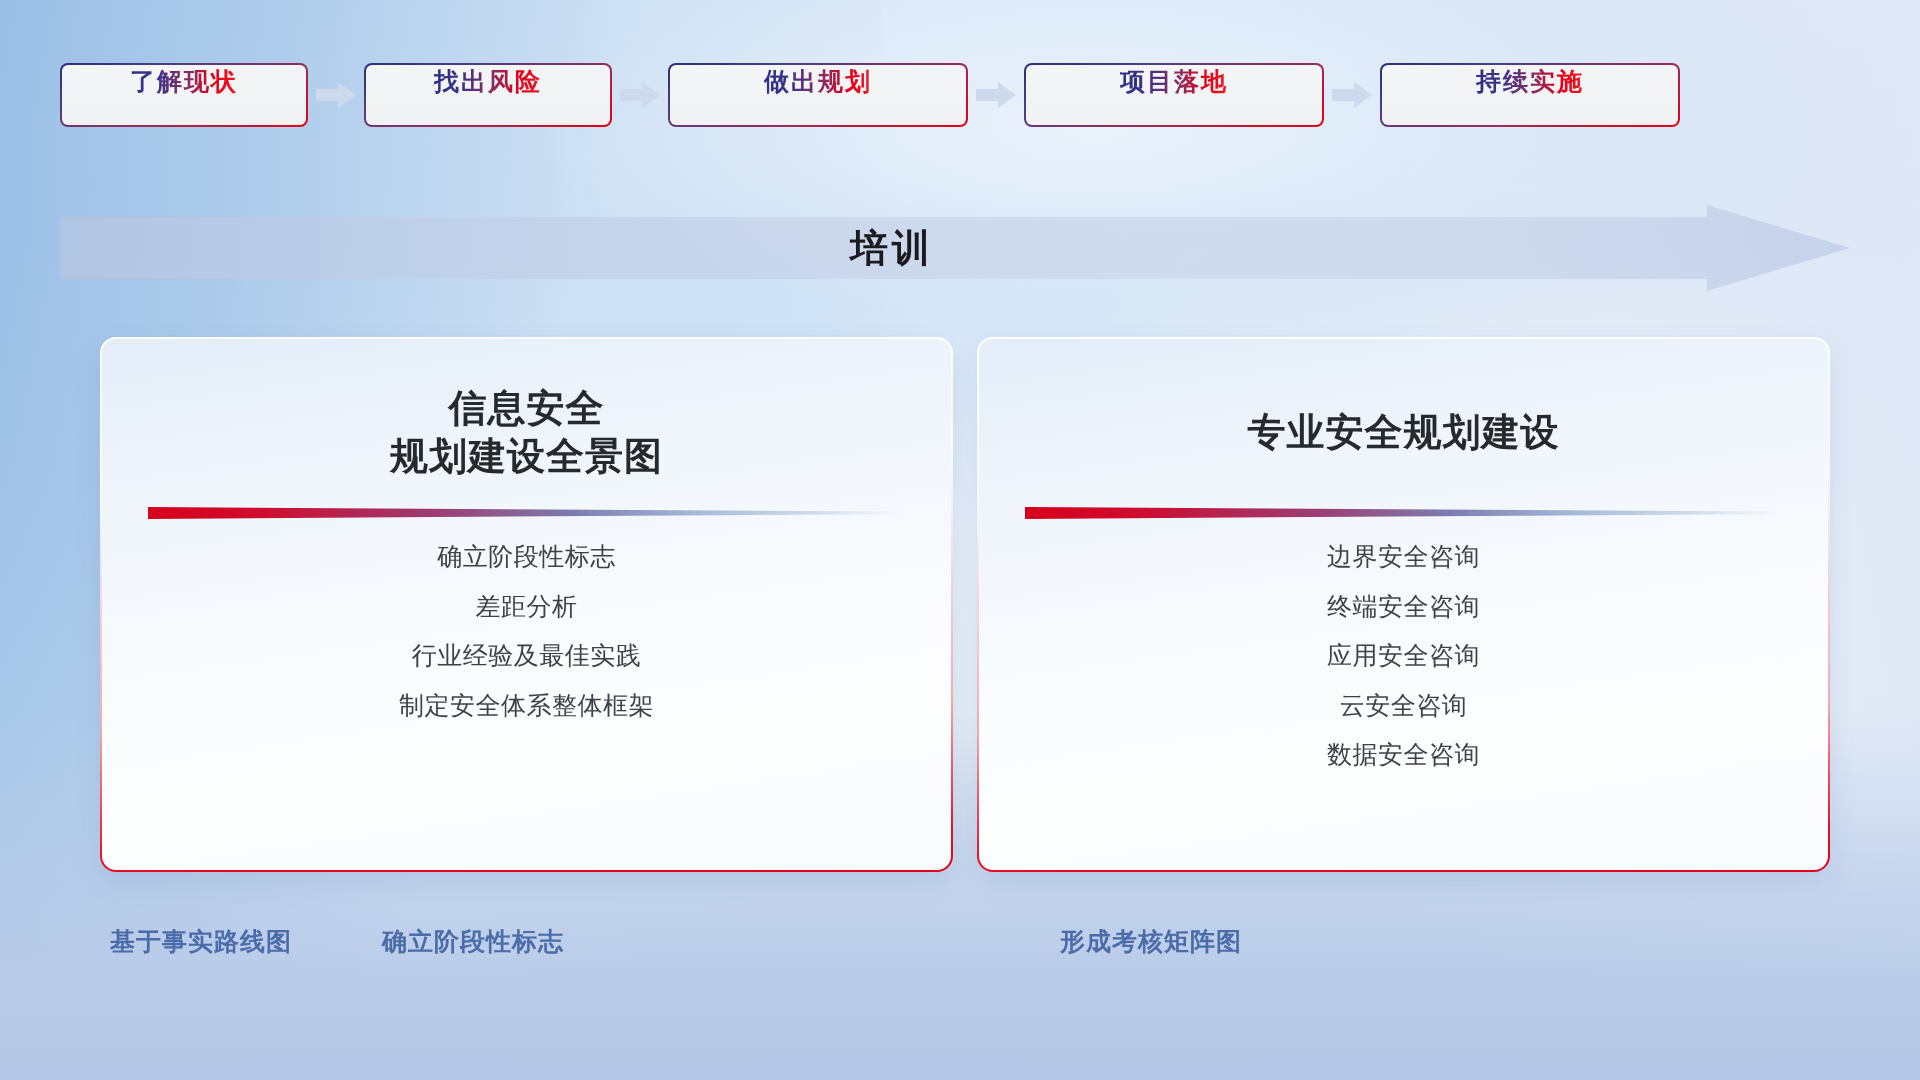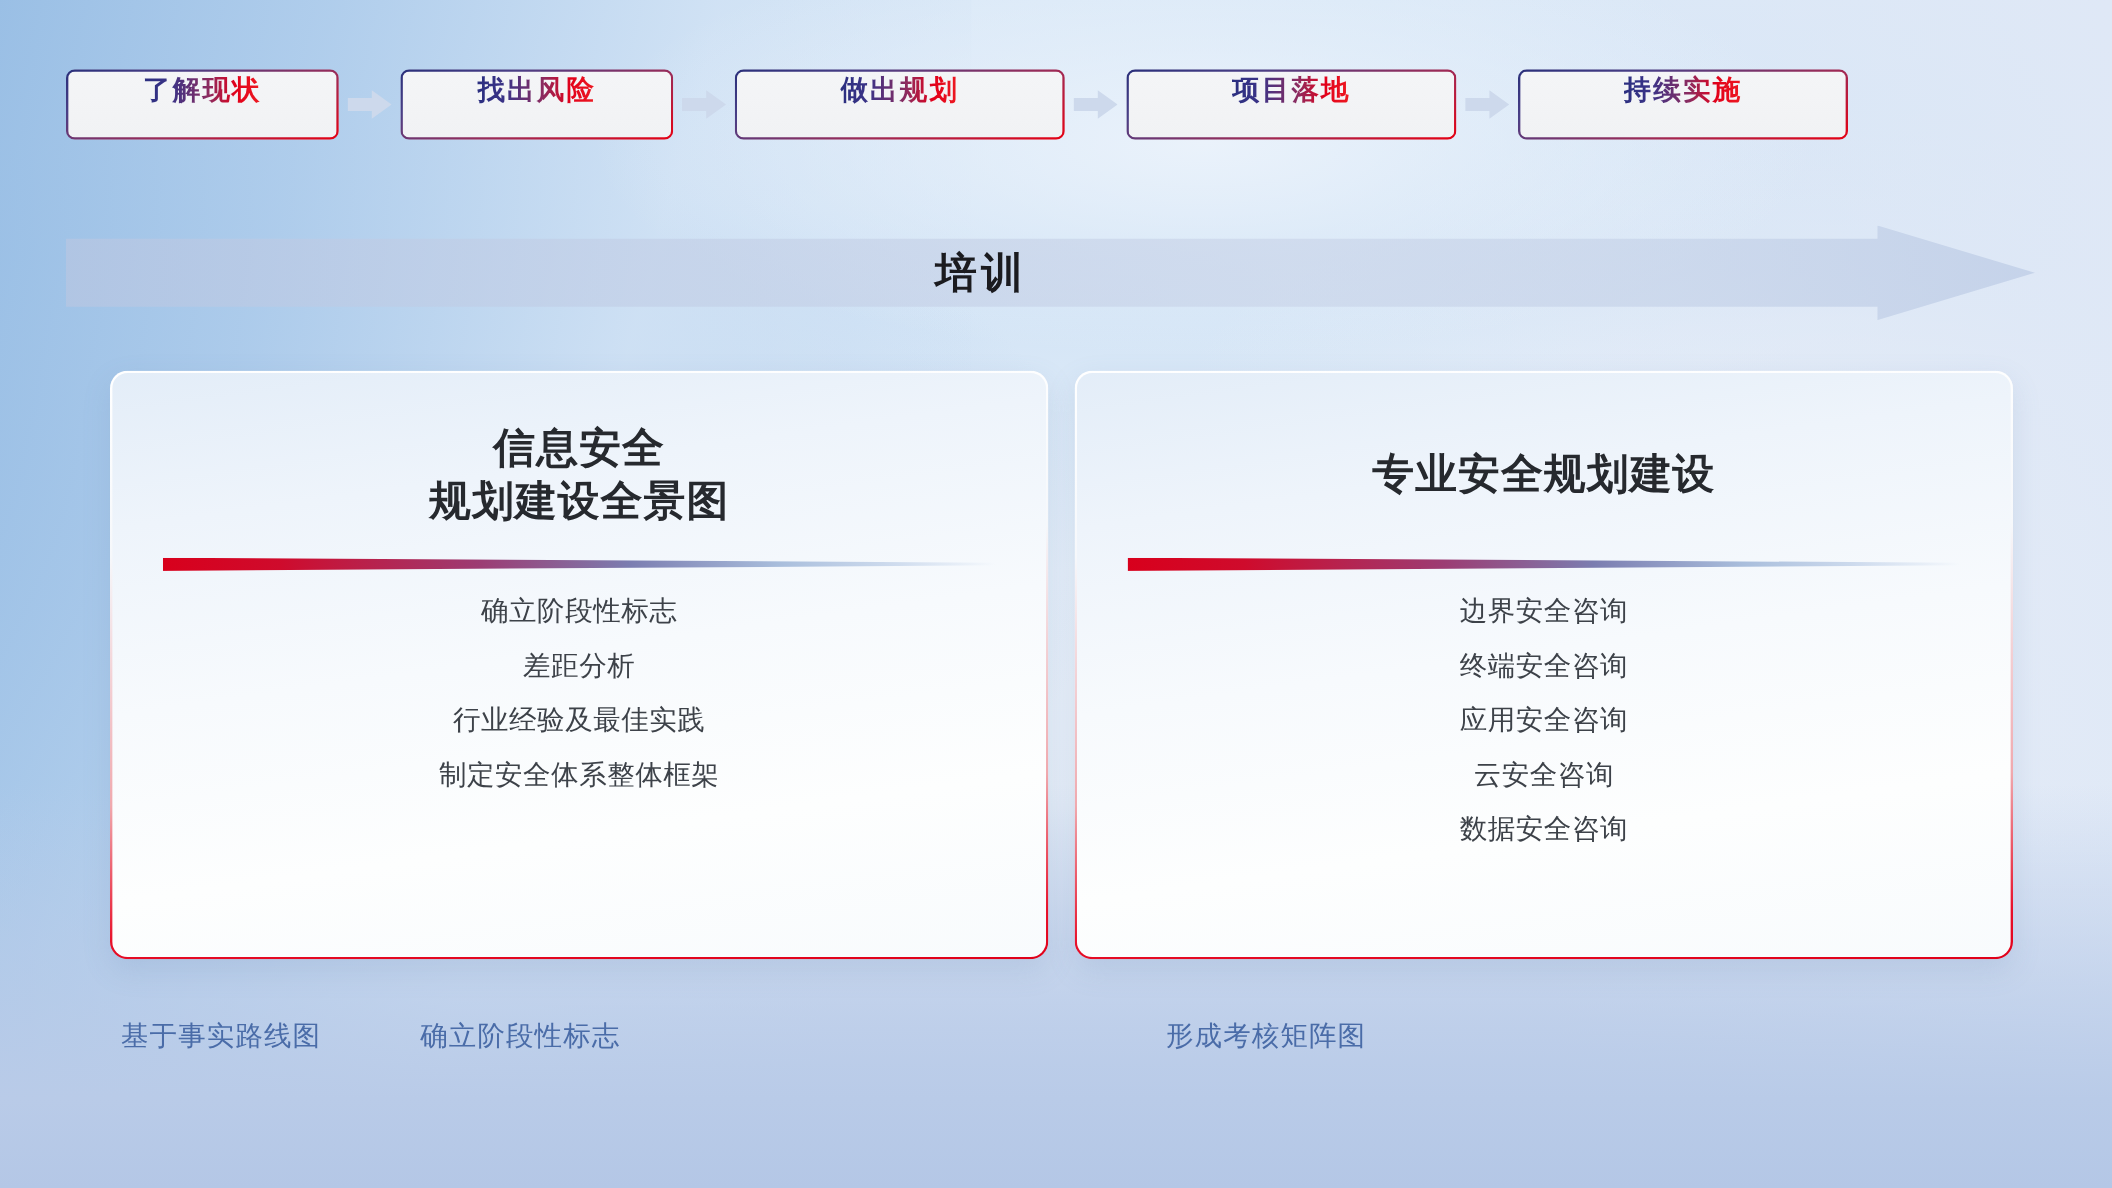--- a/index.html
+++ b/index.html
@@ -128,21 +128,21 @@
     font-size:25px;color:#3d4249;line-height:1.58;letter-spacing:.5px;
     text-align:center;white-space:nowrap;
   }
 
   
   #captions{
     position:absolute;left:0;top:925px;width:1920px;height:48px;z-index:3;
   }
   .caption{
     position:absolute;top:0;
-    font-size:25px;font-weight:400;color:#4a6ca8;letter-spacing:1px;
+    font-size:25px;font-weight:700;color:#4a6ca8;letter-spacing:1px;
     white-space:nowrap;
   }
 </style>
 </head>
 <body>
 
 <div id="bg">
   <div class="bg-base"></div>
   <div class="bg-left"></div>
   <div class="bg-right"></div>

